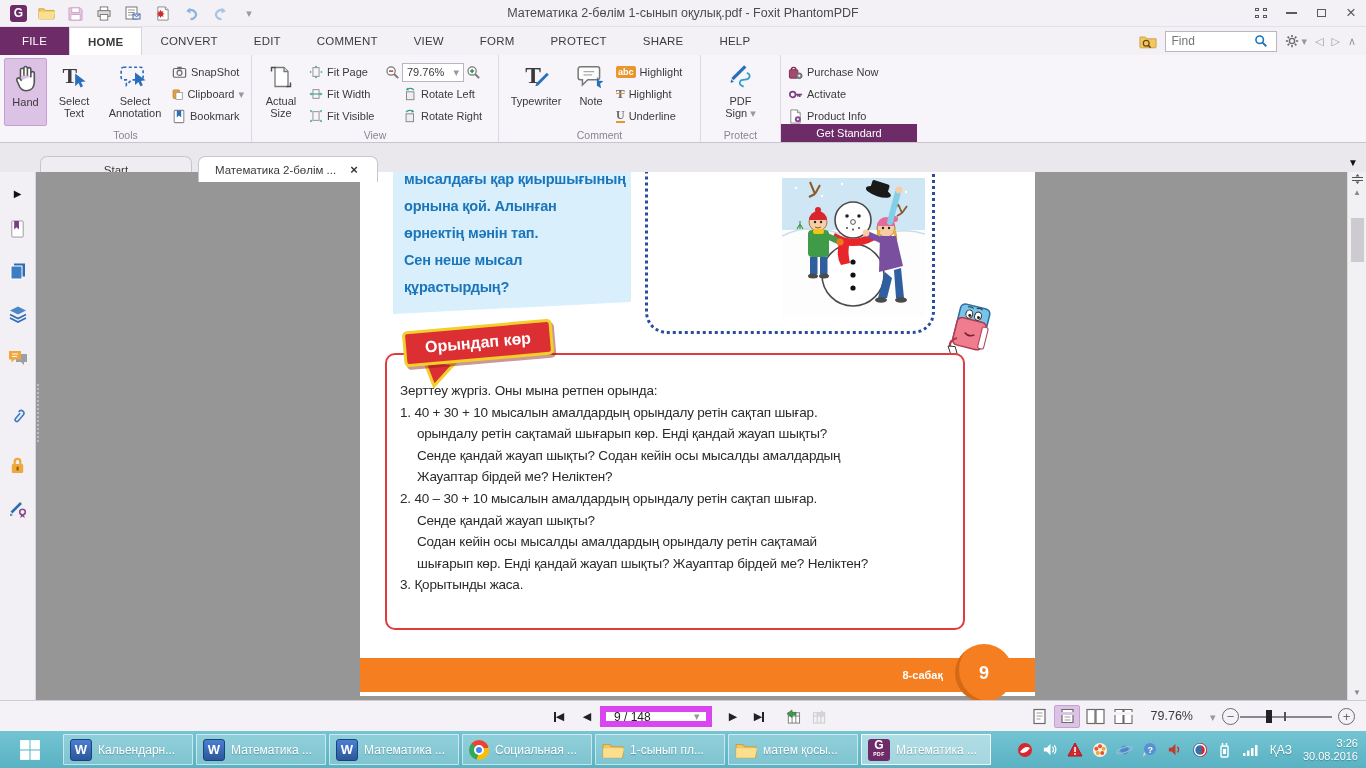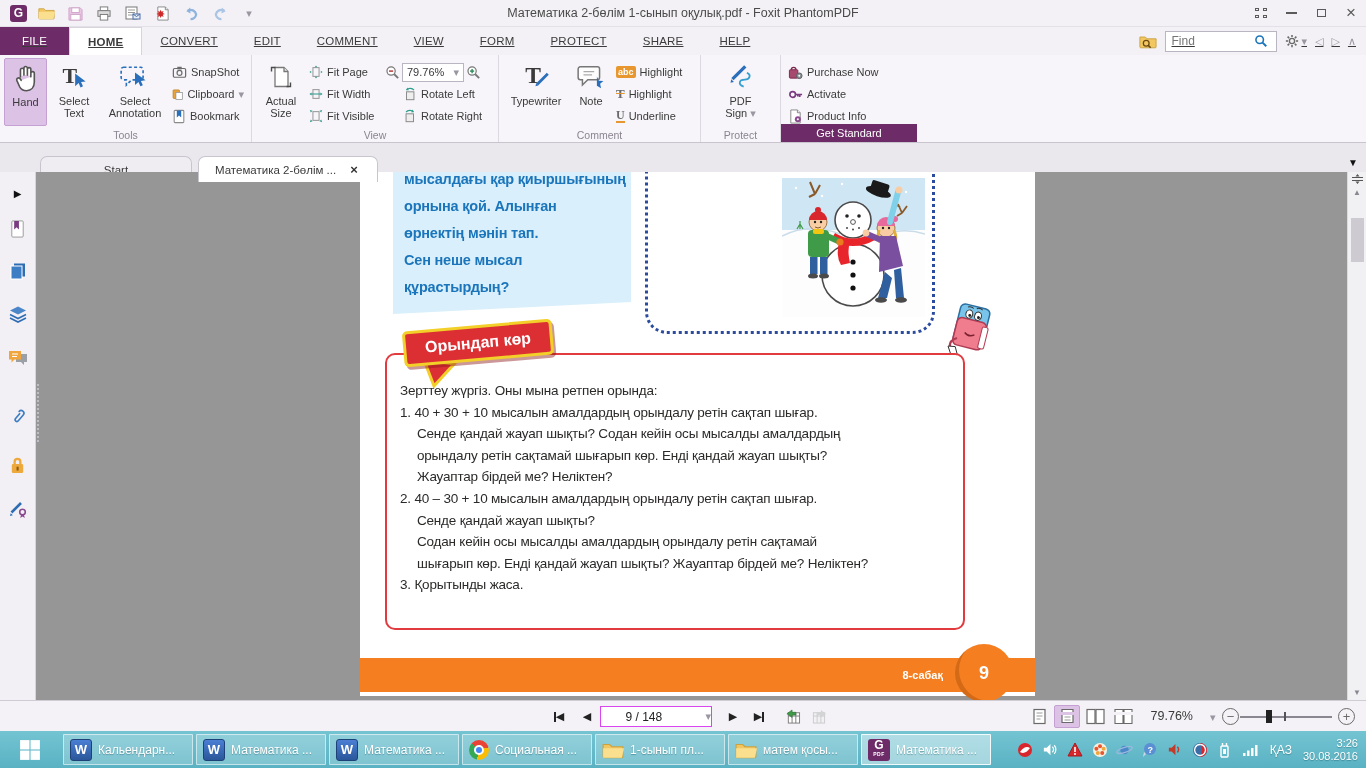--- a/index.html
+++ b/index.html
@@ -17,21 +17,21 @@
   .win-controls .wbtn { width:30px; height:26px; display:flex; align-items:center; justify-content:center; color:#5a5a5a; font-size:13px; }
   .glyph-min { width:11px; height:2px; background:#5a5a5a; }
   .glyph-restore { width:9px; height:8px; border:1.5px solid #5a5a5a; position:relative; background:#f3f1f5; }
   .glyph-restore::before { content:""; position:absolute; left:2px; top:-4px; width:9px; height:8px; border:1.5px solid #5a5a5a; z-index:-1; }
   .glyph-full { position:relative; width:12px; height:10px; }
   .glyph-full i { position:absolute; width:4px; height:3px; border:1.2px solid #5a5a5a; }
   .glyph-full i:nth-child(1){left:0;top:0} .glyph-full i:nth-child(2){right:0;top:0}
   .glyph-full i:nth-child(3){left:0;bottom:0} .glyph-full i:nth-child(4){right:0;bottom:0}
 
   
-  .ribbontabs { top:27px; left:0; width:1366px; height:28px; background:#f3f1f5; display:flex; align-items:stretch;text-decoration:underline; }
+  .ribbontabs { top:27px; left:0; width:1366px; height:28px; background:#f3f1f5; display:flex; align-items:stretch; }
   .rtab { padding:0 18px; display:flex; align-items:center; font-size:11.5px; color:#3b3b3b; letter-spacing:.2px; }
   .rtab.file { background:#6d2c68; color:#fff; padding:0 22px; }
   .rtab.active { background:#fff; border:1px solid #d8d4dc; border-bottom:none; font-weight:bold; }
   .findarea { margin-left:auto; display:flex; align-items:center; gap:8px; padding-right:10px; }
   .findbox { width:112px; height:21px; background:#fff; border:1px solid #b9b5c1; display:flex; align-items:center; }
   .findbox input { border:none; outline:none; width:88px; font-size:12px; padding-left:5px; color:#555; background:transparent; font-family:inherit; }
   .dim { color:#9a96a2; font-size:11px; }
 
   
   .ribbon { top:55px; left:0; width:1366px; height:88px; background:#f7f5f9; border-bottom:1px solid #c9c5cf; display:flex; }
@@ -80,21 +80,21 @@
   .pagecircle { position:absolute; left:595px; top:472px; width:58px; height:58px; border-radius:50%; background:#f57e20; box-shadow:inset 6px -3px 0 -2px rgba(140,60,0,.3); display:flex; align-items:center; justify-content:center; color:#fff; font-size:18px; font-weight:bold; z-index:4; }
 
   .scroll { position:absolute; right:0; top:0; width:19px; height:528px; background:#f1f0f3; border-left:1px solid #dcd9df; display:flex; flex-direction:column; align-items:center; }
   .scroll .thumb { position:absolute; top:46px; left:3px; width:13px; height:44px; background:#cdcbd1; }
   .scr-arrow { font-size:8px; color:#8a8791; }
 
   
   .statusbar { top:700px; left:0; width:1366px; height:31px; background:#f4f2f6; border-top:1px solid #cfccd4; }
   .navbtn { position:absolute; top:5px; width:22px; height:21px; display:flex; align-items:center; justify-content:center; font-size:11px; color:#222; }
   .navbtn .vbar { width:2px; height:10px; background:#222; }
-  .pagecombo { position:absolute; left:600px; top:5px; width:112px; height:21px; background:#fff; border:1px solid #d946ef; display:flex; align-items:center;justify-content:flex-end; }
+  .pagecombo { position:absolute; left:600px; top:5px; width:112px; height:21px; background:#fff; border:6px solid #d946ef; display:flex; align-items:center; }
   .pagecombo input { border:none; outline:none; width:88px; font-size:12px; padding-left:8px; color:#222; background:transparent; font-family:inherit; }
   .viewic { position:absolute; top:4px; width:26px; height:23px; display:flex; align-items:center; justify-content:center; border-radius:2px; }
   .viewic.sel { background:#dcc3e6; border:1px solid #c5a0d2; }
   .zoomtxt { position:absolute; left:1135px; top:8px; width:58px; font-size:12.5px; color:#3a3a3a; text-align:right; }
   .zcirc { position:absolute; top:7px; width:17px; height:17px; border:1.3px solid #6a6a6a; border-radius:50%; color:#6a6a6a; display:flex; align-items:center; justify-content:center; font-size:13px; line-height:1; }
   .ztrack { position:absolute; left:1240px; top:15px; width:92px; height:1.6px; background:#8a8791; }
   .zthumb { position:absolute; left:1266px; top:9px; width:6px; height:13px; background:#222; }
   .ztick { position:absolute; left:1284px; top:11px; width:1.6px; height:9px; background:#55525c; }
 
   
@@ -594,22 +594,22 @@
 
         <div class="badge">Орындап көр</div>
         <svg class="badgetail" width="36" height="30" viewBox="0 0 36 30">
             <path d="M2 2 L32 6 L12 28 z" fill="#dc2f34" stroke="#f3cf2a" stroke-width="3"></path>
           </svg>
 
         <div class="redbox">
           <div class="tasktext">
             <div>Зерттеу жүргіз. Оны мына ретпен орында:</div>
             <div>1. 40 + 30 + 10 мысалын амалдардың орындалу ретін сақтап шығар.</div>
+            <div class="ind">орындалу ретін сақтамай шығарып көр. Енді қандай жауап шықты?</div>
             <div class="ind">Сенде қандай жауап шықты? Содан кейін осы мысалды амалдардың</div>
-            <div class="ind">орындалу ретін сақтамай шығарып көр. Енді қандай жауап шықты?</div>
             <div class="ind">Жауаптар бірдей ме? Неліктен?</div>
             <div>2. 40 – 30 + 10 мысалын амалдардың орындалу ретін сақтап шығар.</div>
             <div class="ind">Сенде қандай жауап шықты?</div>
             <div class="ind">Содан кейін осы мысалды амалдардың орындалу ретін сақтамай</div>
             <div class="ind">шығарып көр. Енді қандай жауап шықты? Жауаптар бірдей ме? Неліктен?</div>
             <div>3. Қорытынды жаса.</div>
           </div>
         </div>
 
         <div class="orangebar">

